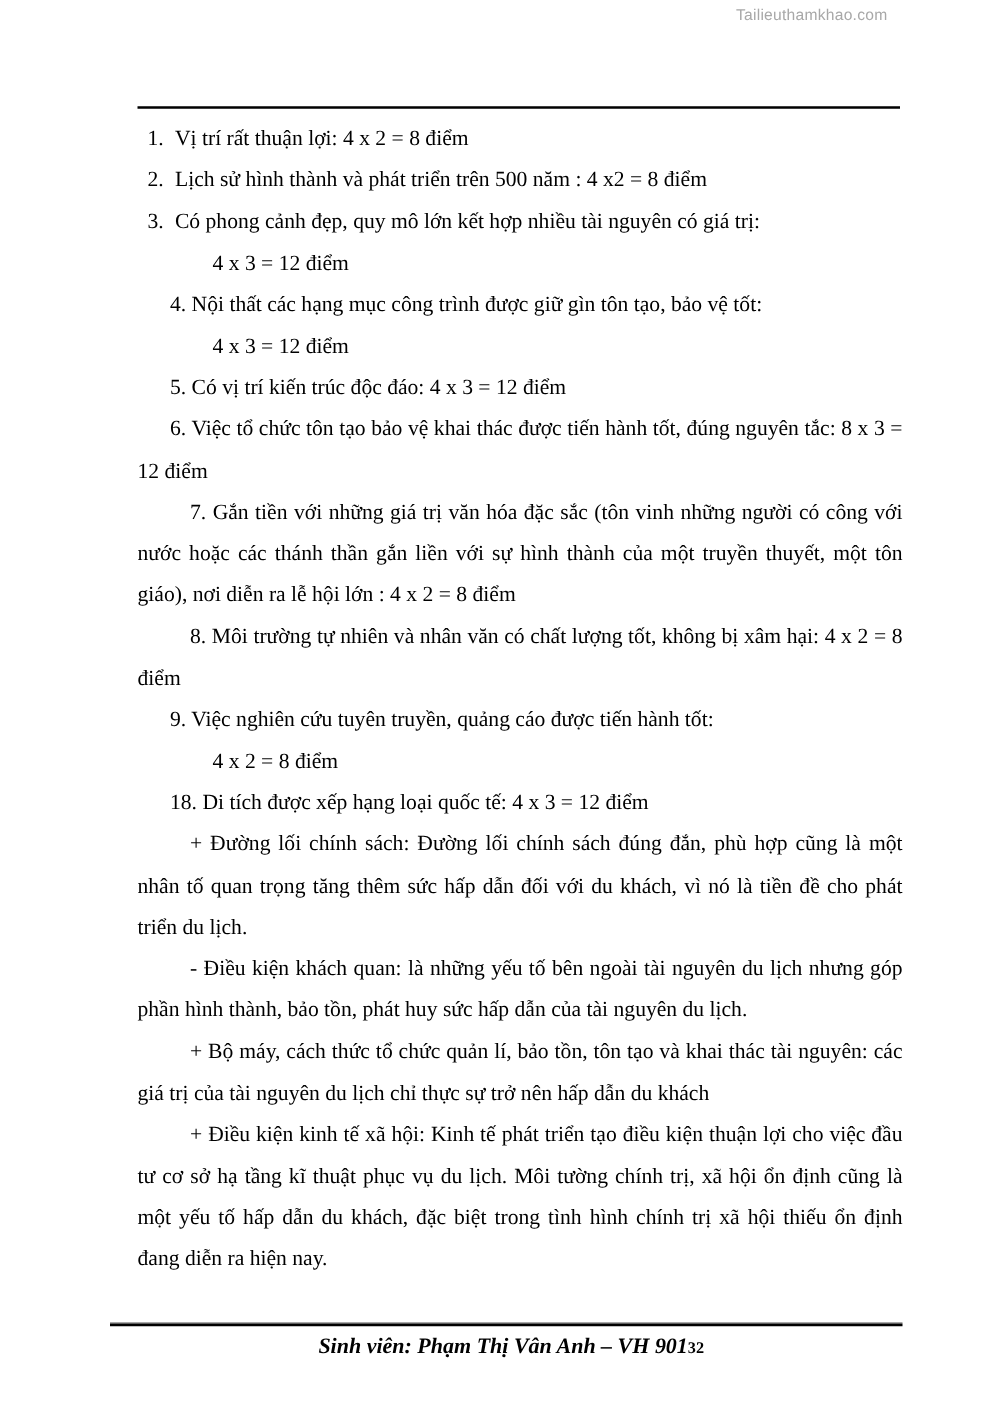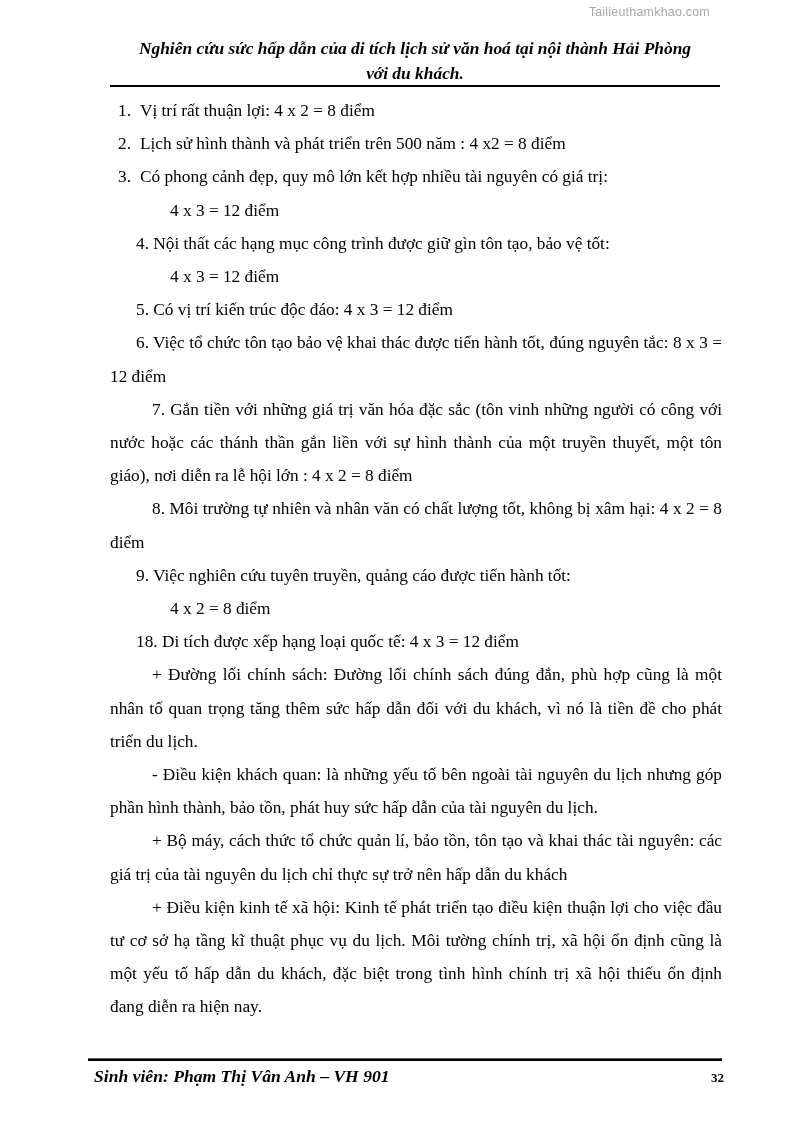--- a/index.html
+++ b/index.html
@@ -101,45 +101,39 @@
     border-top: 1px solid #555;
     border-bottom: 2.4px solid #000;
   }
   .footer {
     position: absolute;
     left: 94px;
     top: 1066px;
     width: 630px;
     display: flex;
     align-items: baseline;
-    justify-content: space-between;
+    justify-content: center;
   }
   .footer-author {
     font-weight: bold;
     font-style: italic;
     font-size: 17.6px;
   }
   .footer-page {
     font-weight: bold;
     font-size: 13px;
   }
 </style>
 </head>
 <body>
 
 <div class="page">
 
   <div class="watermark">Tailieuthamkhao.com</div>
 
-  <div class="header">
-    <h1 class="header-title">
-      <span>Nghiên cứu sức hấp dẫn của di tích lịch sử văn hoá tại nội thành Hải Phòng</span>
-      <span class="line2">với du khách.</span>
-    </h1>
-  </div>
   <div class="header-rule"></div>
 
   <div class="content">
 
     <p class="li-a"><span class="num">1.</span><span>Vị trí rất thuận lợi: 4 x 2 = 8 điểm</span></p>
 
     <p class="li-a"><span class="num">2.</span><span>Lịch sử hình thành và phát triển trên 500 năm : 4 x2 = 8 điểm</span></p>
 
     <p class="li-a"><span class="num">3.</span><span>Có phong cảnh đẹp, quy mô lớn kết hợp nhiều tài nguyên có giá trị:</span></p>
 

